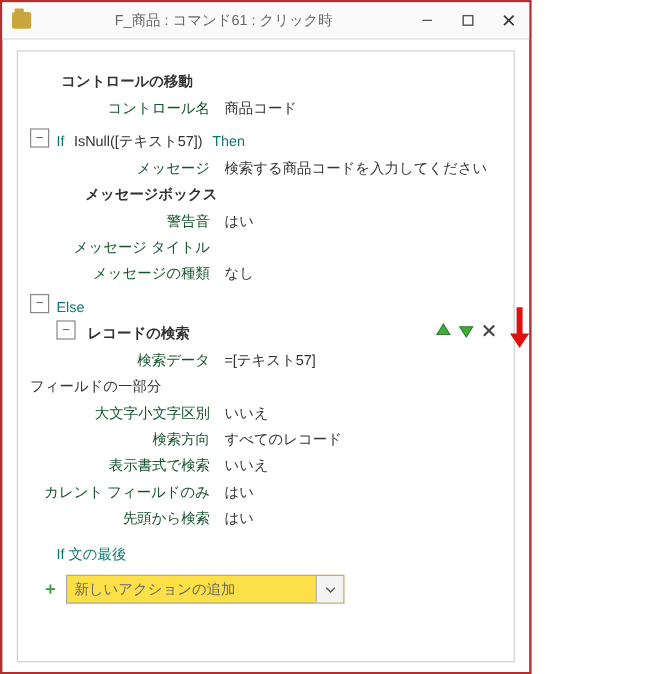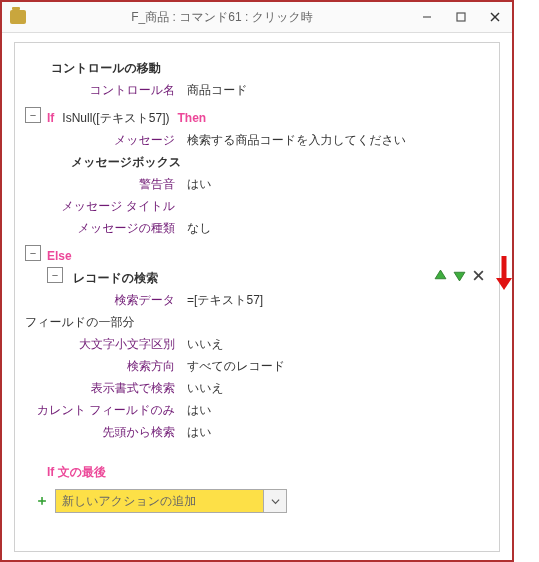--- a/index.html
+++ b/index.html
@@ -1,30 +1,30 @@
 <!DOCTYPE html>
 <html><head>
 <meta charset="utf-8">
 <style>
   html,body{margin:0;padding:0;font-family:"Meiryo","Yu Gothic",sans-serif;font-size:12px;color:#333;background:#fff}
-  .outer{width:514px;height:562px;box-sizing:border-box;border:2px solid #b03030;position:relative;background:#fff}
+  .outer{width:443px;height:562px;box-sizing:border-box;border:2px solid #b03030;position:relative;background:#fff}
   .titlebar{height:30px;display:flex;align-items:center;border-bottom:1px solid #ddd;background:#fafafa}
   .app-icon{width:16px;height:14px;margin:0 8px;background:#c9a63d;border-radius:2px;position:relative}
   .app-icon:before{content:"";position:absolute;top:-3px;left:2px;width:8px;height:3px;background:#c9a63d;border-radius:1px}
   .title-text{flex:1;text-align:center;color:#666}
   .win-btns{display:flex}
   .win-btn{width:34px;height:28px;display:flex;align-items:center;justify-content:center;color:#555}
   .win-btn svg{width:10px;height:10px}
   .panel{position:absolute;top:40px;left:12px;right:12px;bottom:8px;border:1px solid #d0d0d0;background:#fff;overflow:hidden}
   .content{padding:14px 10px 10px 10px}
   .row{display:flex;align-items:flex-start;min-height:22px;line-height:22px}
   .toggle{width:14px;height:14px;border:1px solid #888;display:flex;align-items:center;justify-content:center;font-size:11px;color:#555;margin-right:6px;background:#fff;line-height:10px}
   .bold{font-weight:bold}
-  .kw{color:#ec4899;font-weight:bold}
-  .label-col{width:150px;text-align:right;padding-right:12px;color:#701a75}
+  .kw{color:#0f766e;font-weight:normal}
+  .label-col{width:150px;text-align:right;padding-right:12px;color:#14532d}
   .val-col{flex:1;color:#333;text-align:left}
   .indent-1{padding-left:22px}
   .indent-2{padding-left:42px}
   .section-title{margin-left:4px}
   .hover-row{position:relative}
   .hover-icons{position:absolute;right:4px;top:0;height:22px;display:flex;align-items:center;gap:6px}
   .hover-icons svg{width:13px;height:13px}
   .arrow-annot{position:absolute;right:-4px;top:252px}
   .arrow-annot svg{width:24px;height:38px}
   .add-row{display:flex;align-items:center;margin-top:6px;margin-left:10px}
@@ -153,21 +153,21 @@
       </div>
       <div class="row">
         <div class="label-col">カレント フィールドのみ</div>
         <div class="val-col">はい</div>
       </div>
       <div class="row">
         <div class="label-col">先頭から検索</div>
         <div class="val-col">はい</div>
       </div>
 
-      <div class="row indent-1" style="margin-top:18px">
+      <div class="row indent-1" style="margin-top:8px">
         <span class="kw">If 文の最後</span>
       </div>
 
       <div class="add-row">
         <span class="plus">＋</span>
         <div class="combo">
           <div class="combo-text">新しいアクションの追加</div>
           <div class="combo-btn">
             <svg viewBox="0 0 10 10">
                 <path d="M1 3 L5 7 L9 3" fill="none" stroke="#555" stroke-width="1.3"></path>

